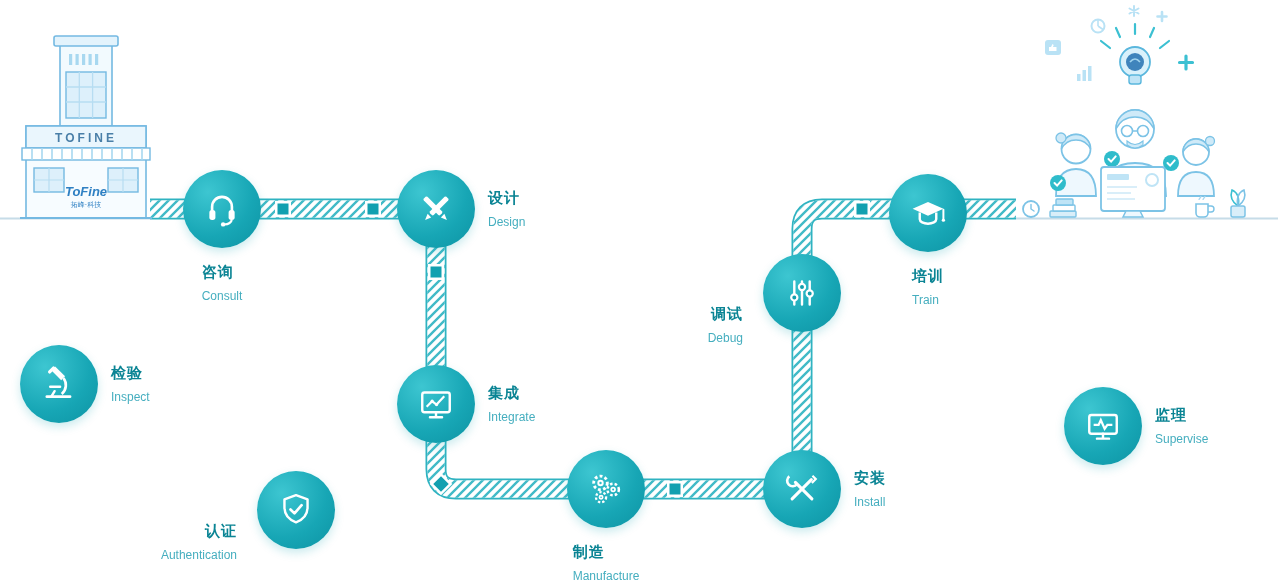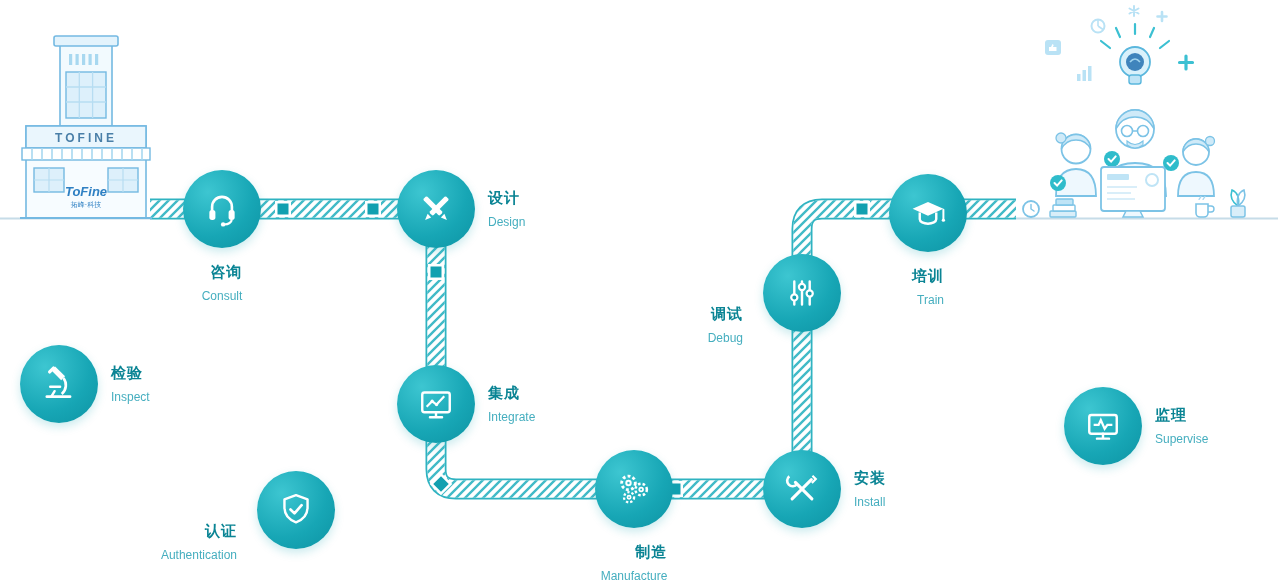--- a/index.html
+++ b/index.html
@@ -12,21 +12,21 @@
   .circle {
     width:78px; height:78px; border-radius:50%;
     background: radial-gradient(circle at 32% 28%, #3dc6d1 0%, #17a6b5 58%, #0d93a3 100%);
     display:flex; align-items:center; justify-content:center;
     box-shadow: 0 4px 10px rgba(18,162,178,.22);
   }
   .circle svg { width:44px; height:44px; display:block; }
   .label { position:absolute; white-space:nowrap; }
   .label .zh { font-size:15px; font-weight:700; color:#0a8494; letter-spacing:1px; line-height:24px; }
   .label .en { font-size:12px; font-weight:400; color:#45aebf; line-height:21px; margin-top:2px; }
-  .label-below { top:calc(100% + 12px); left:50%; transform:translateX(-50%); text-align:right; }
+  .label-below { top:calc(100% + 12px); left:50%; transform:translateX(-50%); text-align:left; }
   .label-right { left:calc(100% + 13px); top:50%; transform:translateY(-50%); text-align:left; }
   .label-left  { right:calc(100% + 20px); top:50%; transform:translateY(-50%); text-align:right;margin-top:32px; }
   svg text { font-family:"Liberation Sans", sans-serif; }
   .sign-text { font-size:12px; font-weight:700; letter-spacing:3px; fill:#4a7fa8; }
   .logo-text { font-size:13px; font-weight:700; font-style:italic; fill:#2f80c3; }
   .logo-sub  { font-size:7px; fill:#2f80c3; }
 </style>
 </head>
 <body>
 
@@ -260,21 +260,21 @@
           <circle cx="20.5" cy="20.5" r="1.5" fill="#fff"></circle>
         <path d="M20 27.5v4M14.5 32h11" stroke="#fff" stroke-width="2.2" stroke-linecap="round"></path>
       </svg>
     </div>
     <div class="label label-right">
       <div class="zh">集成</div>
       <div class="en">Integrate</div>
     </div>
   </div>
 
-  <div class="node" style="left:567px; top:450px;margin-left:28px;">
+  <div class="node" style="left:567px; top:450px;">
     <div class="circle">
       <svg viewBox="0 0 40 40">
         <g fill="none" stroke="#fff">
           <circle cx="15" cy="14.5" r="6.2" stroke-width="2.6" stroke-dasharray="2.6 2.1"></circle>
           <circle cx="15" cy="14.5" r="2" stroke-width="1.8"></circle>
           <circle cx="26.5" cy="20.5" r="5.2" stroke-width="2.3" stroke-dasharray="2.3 1.9"></circle>
           <circle cx="26.5" cy="20.5" r="1.7" stroke-width="1.6"></circle>
           <circle cx="15.5" cy="27.5" r="4.6" stroke-width="2.1" stroke-dasharray="2.1 1.8"></circle>
           <circle cx="15.5" cy="27.5" r="1.5" stroke-width="1.5"></circle>
         </g>

